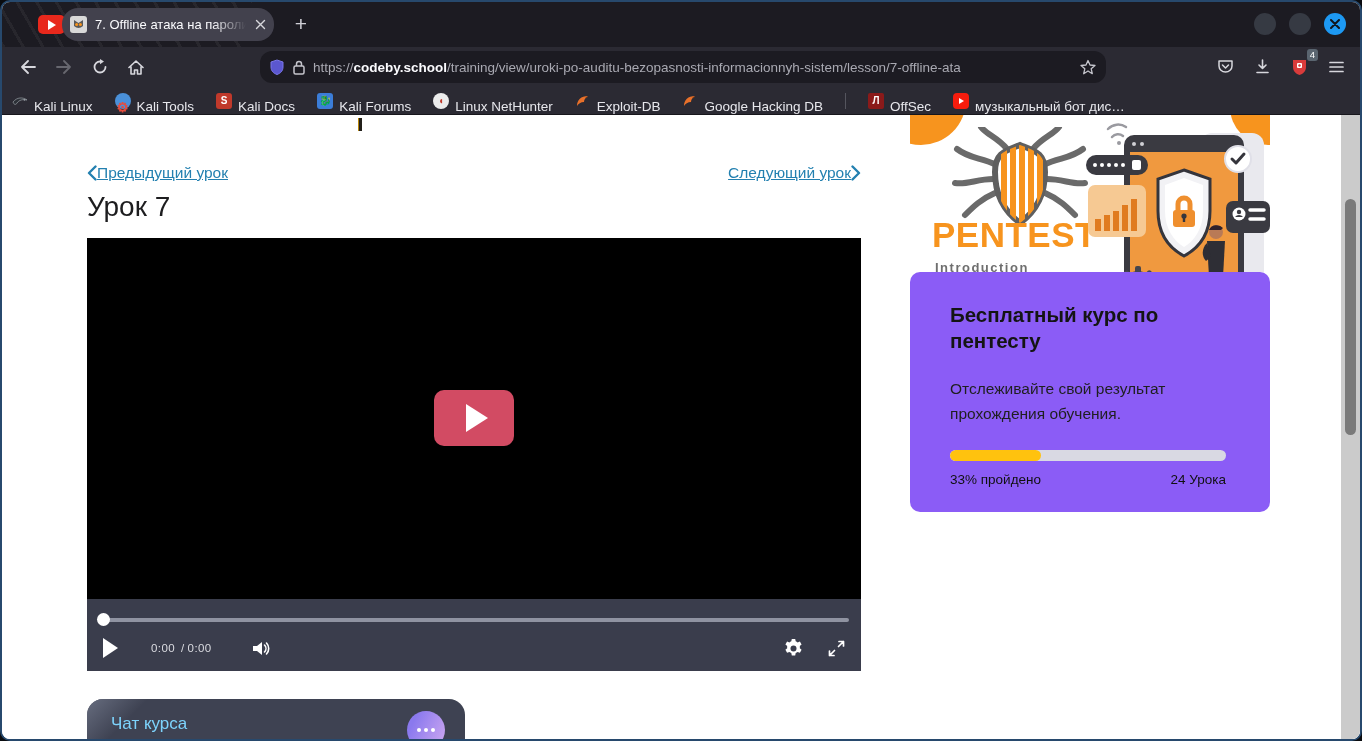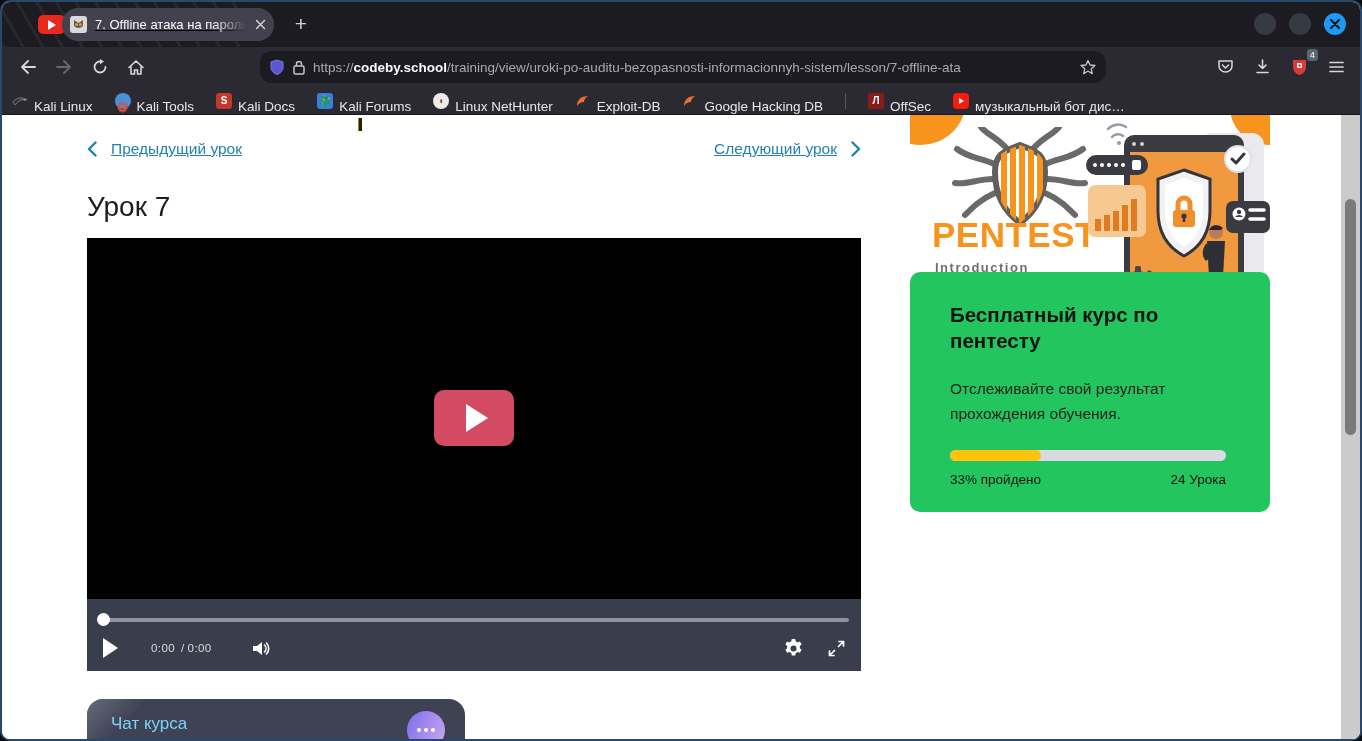--- a/index.html
+++ b/index.html
@@ -7,21 +7,21 @@
   .window{position:absolute;inset:0;border-radius:10px;overflow:hidden;border:2px solid #27496d;box-sizing:border-box;background:#fff;}
 
   
   .tabstrip{position:absolute;left:0;top:0;right:0;height:45px;background:#1c1b22;}
   .tabstrip::before{content:'';position:absolute;left:0;top:0;width:250px;height:45px;
     background:repeating-linear-gradient(60deg,rgba(255,255,255,.05) 0 3px,transparent 3px 17px);}
   .pinned-tab{position:absolute;left:36px;top:13px;width:27px;height:19px;background:#e8281c;border-radius:5px;
     display:flex;align-items:center;justify-content:center;cursor:pointer;}
   .pinned-tab .tri{width:0;height:0;border-left:8px solid #fff;border-top:5px solid transparent;border-bottom:5px solid transparent;}
   .tab{position:absolute;left:60px;top:6px;width:212px;height:33px;background:#42414d;border-radius:16px;
-    display:flex;align-items:center;padding:0 8px;box-sizing:border-box;cursor:pointer;text-decoration:underline;}
+    display:flex;align-items:center;padding:0 8px;box-sizing:border-box;cursor:pointer;}
   .favicon{width:17px;height:17px;border-radius:3px;background:#d9d9d9;flex:0 0 auto;display:flex;align-items:center;justify-content:center;}
   .tab-title{color:#fbfbfe;font-size:13px;white-space:nowrap;overflow:hidden;margin-left:8px;flex:1;
     -webkit-mask-image:linear-gradient(90deg,#000 75%,transparent 97%);mask-image:linear-gradient(90deg,#000 75%,transparent 97%);}
   .tab-close{flex:0 0 auto;margin-left:4px;}
   .newtab{position:absolute;left:284px;top:7px;width:30px;height:30px;color:#cfcfd6;font-size:21px;
     display:flex;align-items:center;justify-content:center;cursor:pointer;}
   .win-controls{position:absolute;right:14px;top:11px;display:flex;gap:13px;}
   .wc{width:22px;height:22px;border-radius:50%;background:#363a43;cursor:pointer;display:flex;align-items:center;justify-content:center;}
   .wc.close{background:#1d99f3;}
 
@@ -44,21 +44,21 @@
     display:flex;align-items:center;padding-left:10px;gap:22px;box-sizing:border-box;}
   .bm{display:flex;align-items:center;gap:6px;cursor:pointer;}
   .bm span{color:#e7e7ec;font-size:13.5px;white-space:nowrap;margin-top:12px;}
   .bm-sep{width:1px;height:16px;background:#55555e;}
   .bm-ic{width:16px;height:16px;border-radius:3px;flex:0 0 auto;display:flex;align-items:center;justify-content:center;font-size:10px;font-weight:bold;color:#fff;}
 
   
   .content{position:absolute;left:0;top:113px;right:0;bottom:0;background:#fff;overflow:hidden;}
   .desc-tick{position:absolute;left:356px;top:3px;width:3px;height:13px;background:#23201a;border-left:1px solid #b8860b;}
   .lesson-nav{position:absolute;left:85px;top:25px;width:774px;display:flex;justify-content:space-between;align-items:center;}
-  .lnav{display:flex;align-items:center;gap:14px;color:#2380b0;font-size:15.5px;cursor:pointer;}
+  .lnav{display:flex;align-items:center;gap:0;color:#2380b0;font-size:15.5px;cursor:pointer;margin-top:24px;}
   .lnav span{text-decoration:underline;}
   .page-title{position:absolute;left:85px;top:76px;font-size:28px;color:#1d1d1f;}
 
   .player{position:absolute;left:85px;top:123px;width:774px;height:433px;}
   .video{position:absolute;left:0;top:0;width:774px;height:361px;background:#000;cursor:pointer;}
   .bigplay{position:absolute;left:347px;top:152px;width:80px;height:56px;background:#d24b63;border-radius:10px;
     display:flex;align-items:center;justify-content:center;cursor:pointer;}
   .bigplay .tri{width:0;height:0;border-left:22px solid #fff;border-top:14px solid transparent;border-bottom:14px solid transparent;margin-left:6px;}
   .controls{position:absolute;left:0;top:361px;width:774px;height:72px;background:#3a3d4c;}
   .seek{position:absolute;left:12px;right:12px;top:19px;height:4px;background:#8f93a1;border-radius:2px;cursor:pointer;}
@@ -81,21 +81,21 @@
   
   .sidebar{position:absolute;left:908px;top:0;width:360px;}
   .banner{position:relative;width:360px;height:157px;overflow:hidden;background:#fff;}
   .deco{position:absolute;border-radius:50%;background:#f7941e;}
   .deco-tl{width:90px;height:90px;left:-34px;top:-60px;}
   .deco-tr{width:76px;height:76px;right:-36px;top:-46px;}
   .deco-bl{width:64px;height:64px;left:-30px;top:183px;}
   .banner-title{position:absolute;left:22px;top:100px;font-size:35px;font-weight:bold;color:#f7941e;letter-spacing:.5px;}
   .banner-sub{position:absolute;left:25px;top:145px;font-size:13px;font-weight:bold;color:#6f6f6f;letter-spacing:1.5px;}
 
-  .card{position:relative;margin-top:0;width:360px;height:240px;background:#22c55e;border-radius:10px;box-sizing:border-box;padding:30px 40px;}
+  .card{position:relative;margin-top:0;width:360px;height:240px;background:#8b5cf6;border-radius:10px;box-sizing:border-box;padding:30px 40px;}
   .card-title{font-size:20.5px;font-weight:bold;color:#141414;line-height:26px;width:250px;}
   .card-desc{margin-top:22px;font-size:15.5px;color:#1f1f1f;line-height:25px;width:280px;}
   .pbar{margin-top:24px;width:276px;height:11px;background:#d9d9e3;border-radius:6px;position:relative;overflow:hidden;}
   .pfill{position:absolute;left:0;top:0;bottom:0;width:33%;background:#ffc20e;border-radius:6px;}
   .plabels{margin-top:11px;width:276px;display:flex;justify-content:space-between;font-size:13.5px;color:#101010;}
 
   .scroll-track{position:absolute;right:0;top:0;bottom:0;width:19px;background:#cbcbcb;cursor:pointer;}
   .scroll-thumb{position:absolute;left:4px;width:11px;top:84px;height:236px;background:#7a7a7a;border-radius:6px;cursor:grab;}
 
   svg{display:block;}

